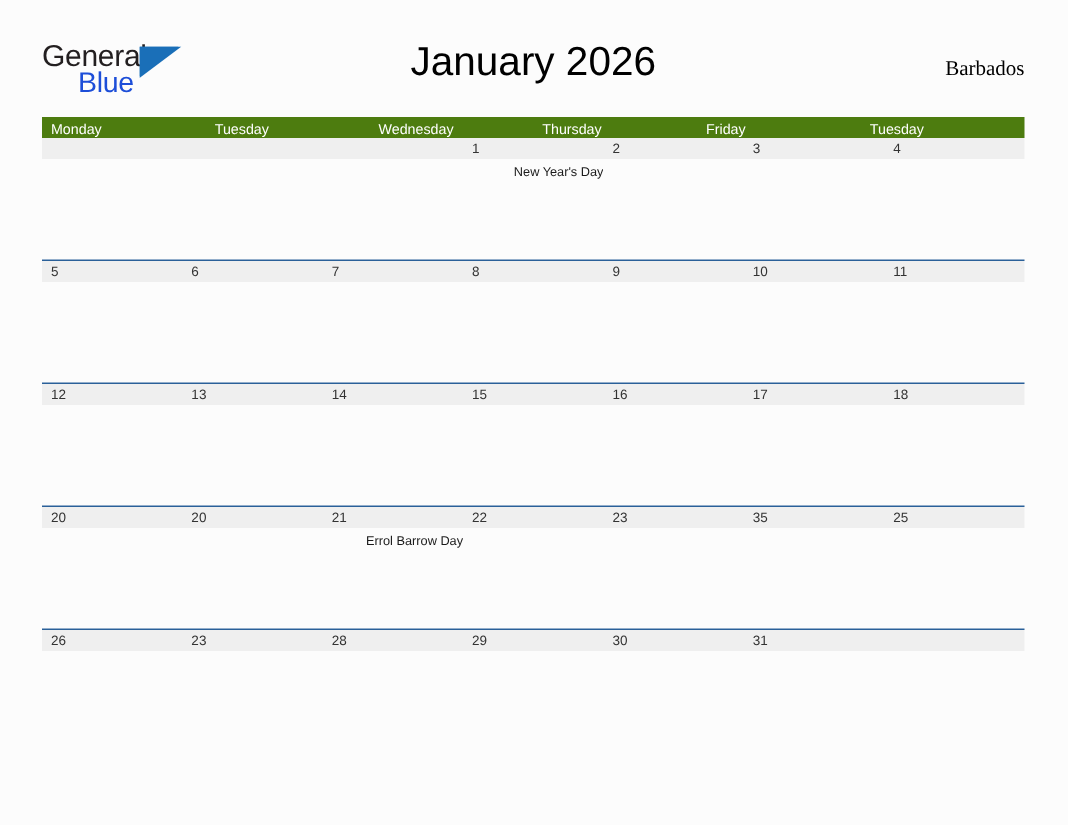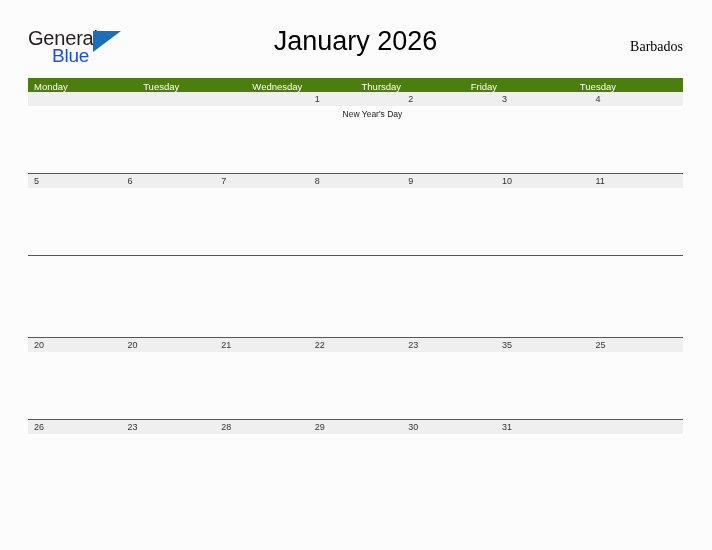--- a/index.html
+++ b/index.html
@@ -238,40 +238,60 @@
             <div class="daycell-events"></div>
             <div class="daycell-events"></div>
             <div class="daycell-events"></div>
             <div class="daycell-events"></div>
             <div class="daycell-events"></div>
             <div class="daycell-events"></div>
             <div class="daycell-events"></div>
           </div>
         </div>
         <div class="week">
+          <div class="daynum-strip">
+            <div class="daycell-num">12</div>
+            <div class="daycell-num">13</div>
+            <div class="daycell-num">14</div>
+            <div class="daycell-num">15</div>
+            <div class="daycell-num">16</div>
+            <div class="daycell-num">17</div>
+            <div class="daycell-num">18</div>
+          </div>
           <div class="week-body">
             <div class="daycell-events"></div>
             <div class="daycell-events"></div>
             <div class="daycell-events"></div>
             <div class="daycell-events"></div>
             <div class="daycell-events"></div>
             <div class="daycell-events"></div>
             <div class="daycell-events"></div>
           </div>
         </div>
         <div class="week">
           <div class="daynum-strip">
             <div class="daycell-num">20</div>
             <div class="daycell-num">20</div>
             <div class="daycell-num">21</div>
             <div class="daycell-num">22</div>
             <div class="daycell-num">23</div>
             <div class="daycell-num">35</div>
             <div class="daycell-num">25</div>
           </div>
+          <div class="week-body">
+            <div class="daycell-events"></div>
+            <div class="daycell-events"></div>
+            <div class="daycell-events">
+              <div class="event">Errol Barrow Day</div>
+            </div>
+            <div class="daycell-events"></div>
+            <div class="daycell-events"></div>
+            <div class="daycell-events"></div>
+            <div class="daycell-events"></div>
+          </div>
         </div>
         <div class="week">
           <div class="daynum-strip">
             <div class="daycell-num">26</div>
             <div class="daycell-num">23</div>
             <div class="daycell-num">28</div>
             <div class="daycell-num">29</div>
             <div class="daycell-num">30</div>
             <div class="daycell-num">31</div>
             <div class="daycell-num empty"></div>

